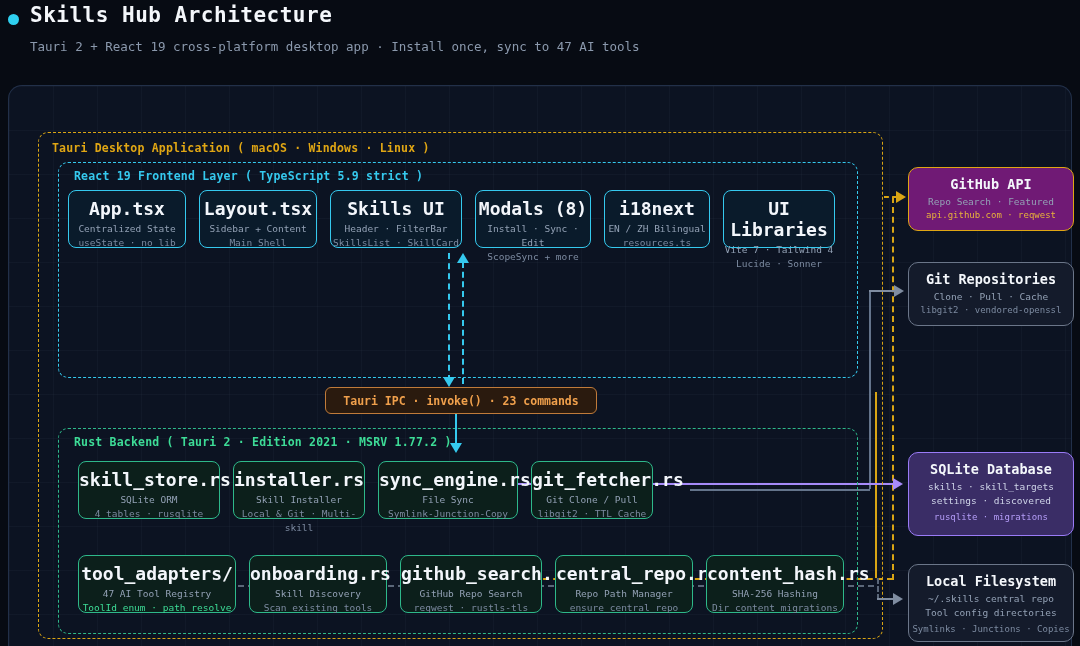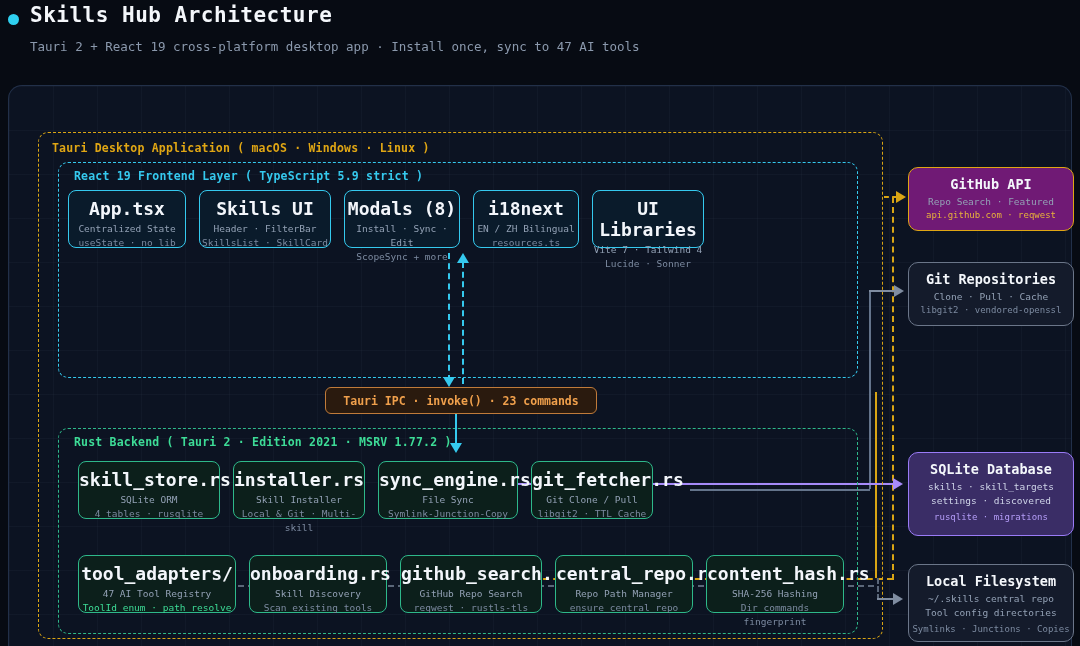--- a/index.html
+++ b/index.html
@@ -122,20 +122,25 @@
 
 <div class="rust-box"></div>
 <div class="box-label lbl-rust">Rust Backend ( Tauri 2 · Edition 2021 · MSRV 1.77.2 )</div>
 
 <div class="row" style="left:68px;top:190px;">
   <div class="card fe-card" style="width:118px;">
     <div class="t">App.tsx</div>
     <div class="s">Centralized State</div>
     <div class="s2">useState · no lib</div>
   </div>
+  <div class="card fe-card" style="width:118px;">
+    <div class="t">Layout.tsx</div>
+    <div class="s">Sidebar + Content</div>
+    <div class="s2">Main Shell</div>
+  </div>
   <div class="card fe-card" style="width:132px;">
     <div class="t">Skills UI</div>
     <div class="s">Header · FilterBar</div>
     <div class="s2">SkillsList · SkillCard</div>
   </div>
   <div class="card fe-card" style="width:116px;">
     <div class="t">Modals (8)</div>
     <div class="s">Install · Sync · Edit</div>
     <div class="s2">ScopeSync + more</div>
   </div>
@@ -193,21 +198,21 @@
     <div class="s2">reqwest · rustls-tls</div>
   </div>
   <div class="card be-card" style="width:138px;">
     <div class="t">central_repo.rs</div>
     <div class="s">Repo Path Manager</div>
     <div class="s2">ensure_central_repo</div>
   </div>
   <div class="card be-card" style="width:138px;">
     <div class="t">content_hash.rs</div>
     <div class="s">SHA-256 Hashing</div>
-    <div class="s2">Dir commands fingerprint</div>
+    <div class="s2">Dir content migrations</div>
   </div>
 </div>
 
 <div class="ext ext-github">
   <div class="t">GitHub API</div>
   <div class="s">Repo Search · Featured</div>
   <div class="s2">api.github.com · reqwest</div>
 </div>
 <div class="ext ext-git">
   <div class="t">Git Repositories</div>

